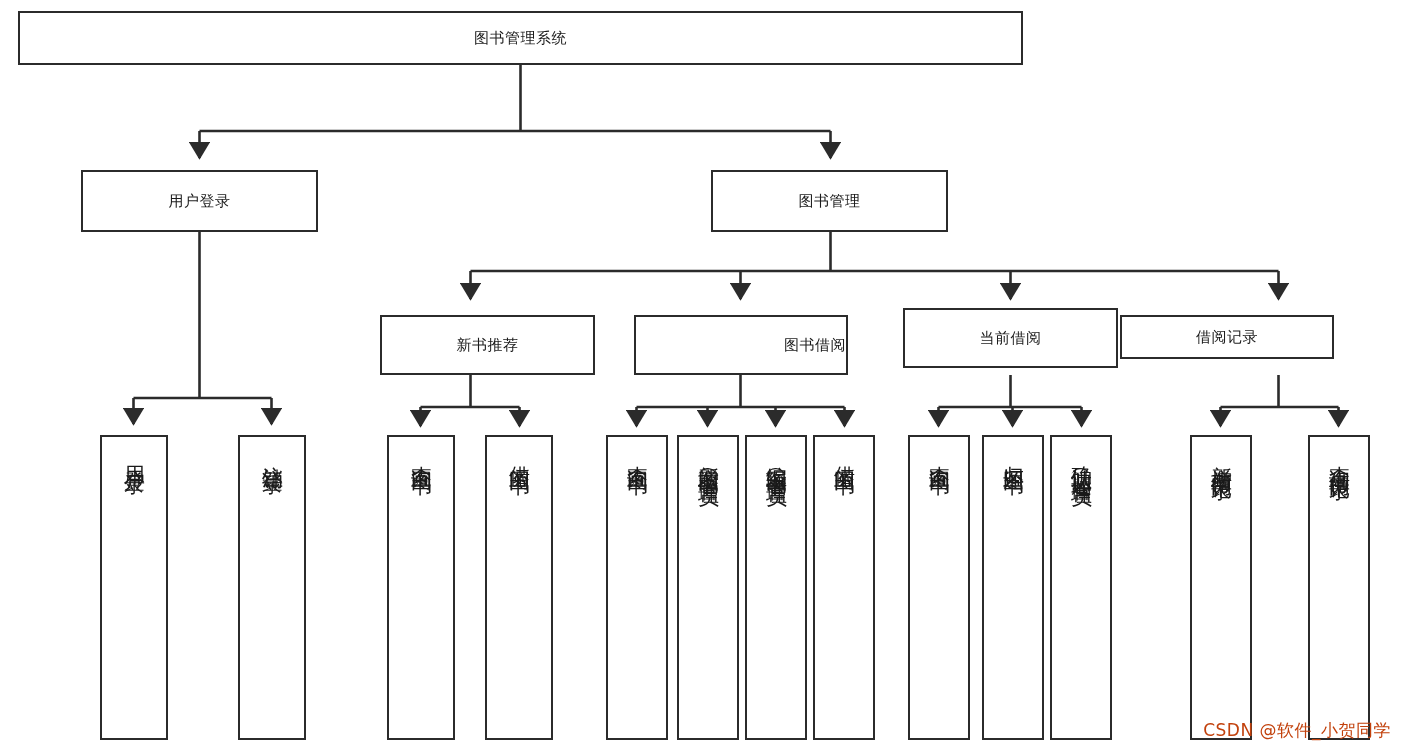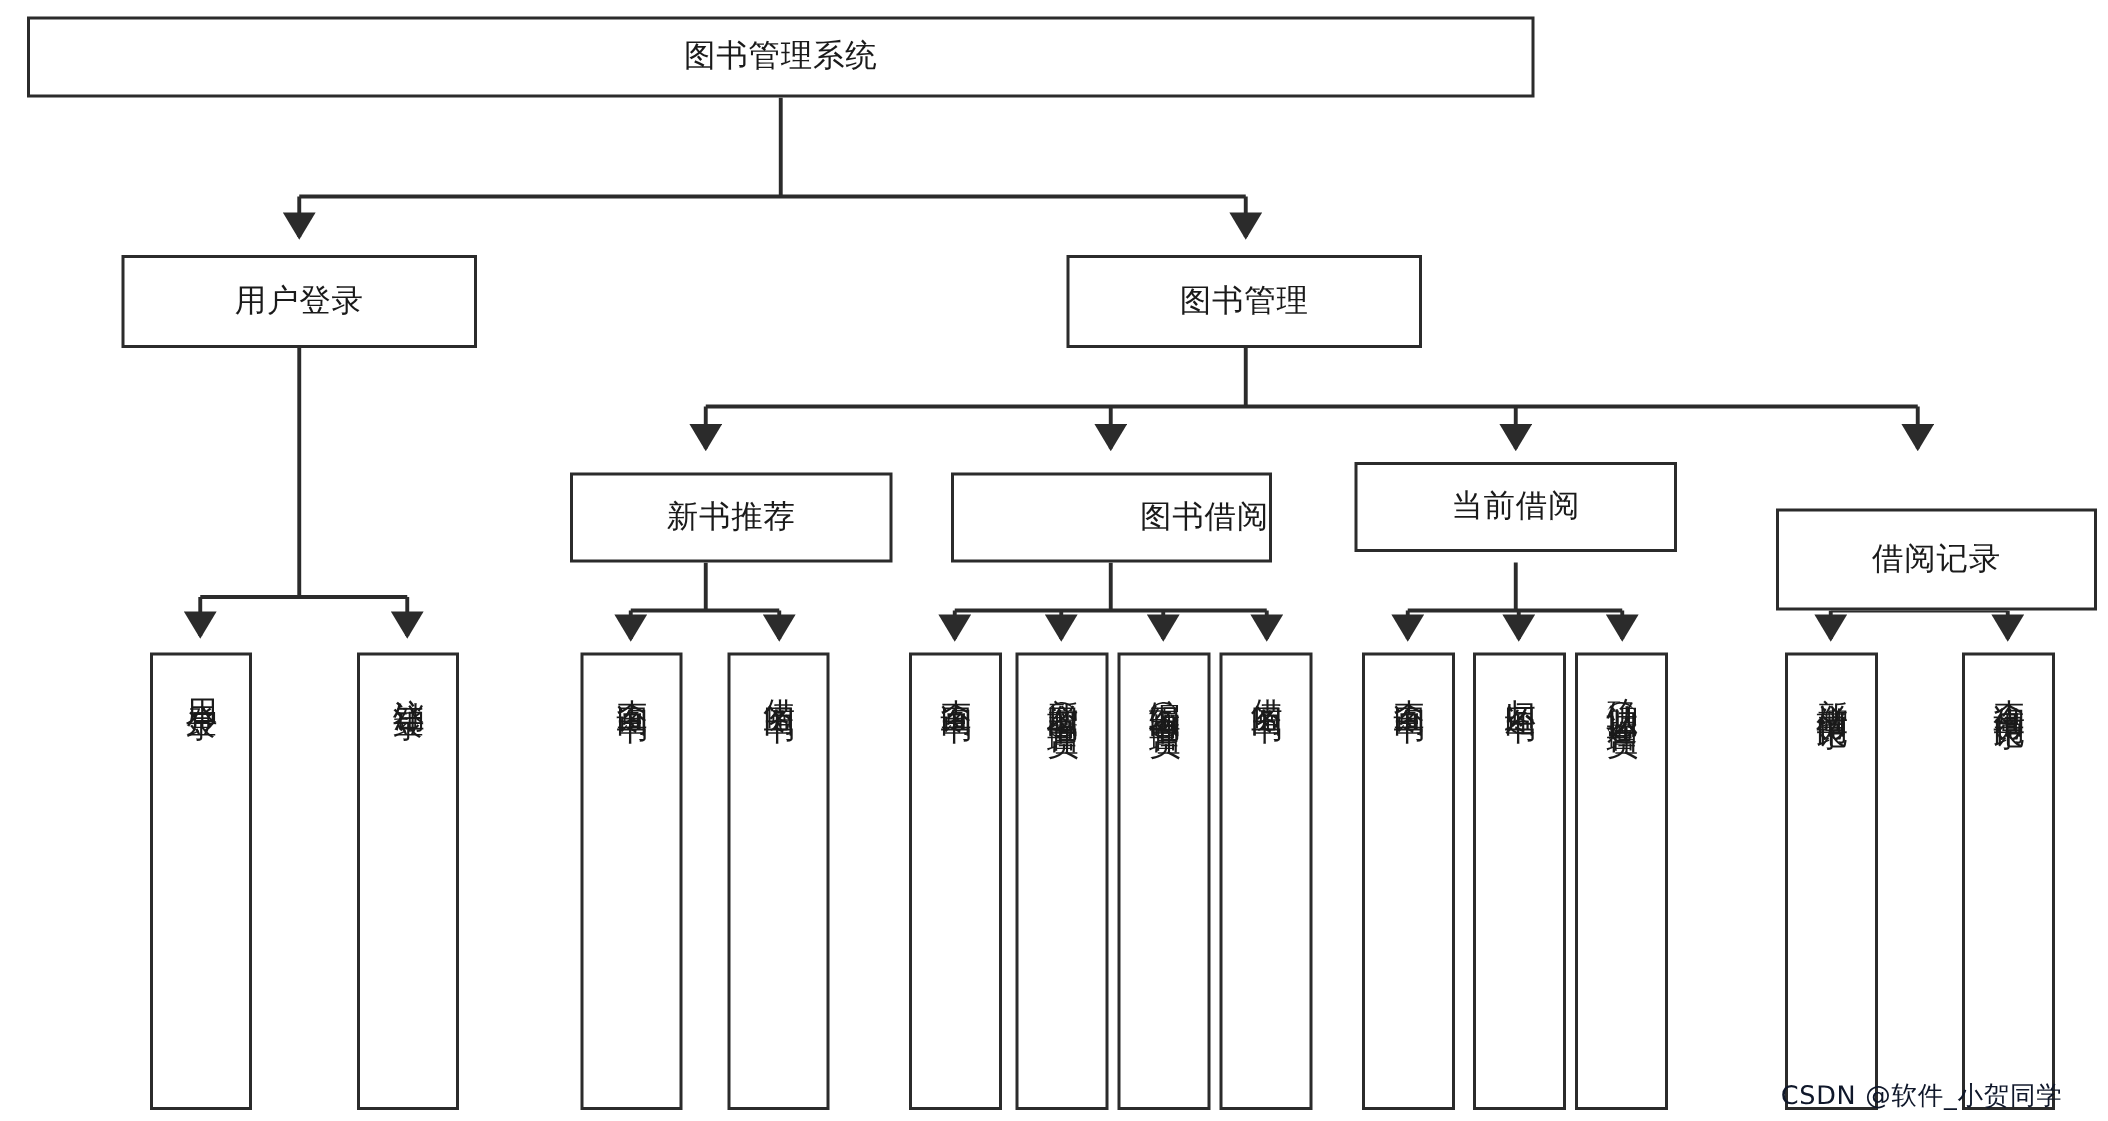--- a/index.html
+++ b/index.html
@@ -29,21 +29,21 @@
     position: absolute;
     box-sizing: border-box;
     background: #ffffff;
     border: 2px solid #2b2b2b;
     display: flex;
     align-items: center;
     justify-content: center;
     z-index: 2;
   }
   .node-h .label {
-    font-size: 21px;
+    font-size: 15px;
     color: #1a1a1a;
     line-height: 1.1;
     letter-spacing: 0.5px;
     white-space: nowrap;
   }
   .node-v {
     align-items: flex-start;
     justify-content: center;
     padding-top: 12px;
   }
@@ -51,24 +51,24 @@
     font-size: 21px;
     color: #1a1a1a;
     writing-mode: vertical-rl;
     text-orientation: upright;
     letter-spacing: 3px;
     line-height: 1;
     white-space: nowrap;
   }
   .watermark {
     position: absolute;
-    right: 30px;
+    right: 14px;
     bottom: 5px;
     font-size: 17px;
-    color: #0f172a;
+    color: #c2410c;
     white-space: nowrap;
     z-index: 5;
     letter-spacing: 0.5px;
   }
 </style>
 </head>
 <body>
 
 <div id="canvas">
 
@@ -135,21 +135,21 @@
 
   <div class="node node-h" style="left:363px; top:315px; width:215px; height:60px;margin-left:17px;">
     <span class="label">新书推荐</span>
   </div>
   <div class="node node-h" style="left:634px; top:315px; width:214px; height:60px;justify-content:flex-end;">
     <span class="label">图书借阅</span>
   </div>
   <div class="node node-h" style="left:903px; top:308px; width:215px; height:60px;">
     <span class="label">当前借阅</span>
   </div>
-  <div class="node node-h" style="left:1184px; top:315px; width:214px; height:68px;margin-top:24px;">
+  <div class="node node-h" style="left:1120px; top:315px; width:214px; height:44px;">
     <span class="label">借阅记录</span>
   </div>
 
   <div class="node node-v" style="left:100px; top:435px; width:68px; height:305px;">
     <span class="label">用户登录</span>
   </div>
   <div class="node node-v" style="left:238px; top:435px; width:68px; height:305px;">
     <span class="label">注销登录</span>
   </div>
 

